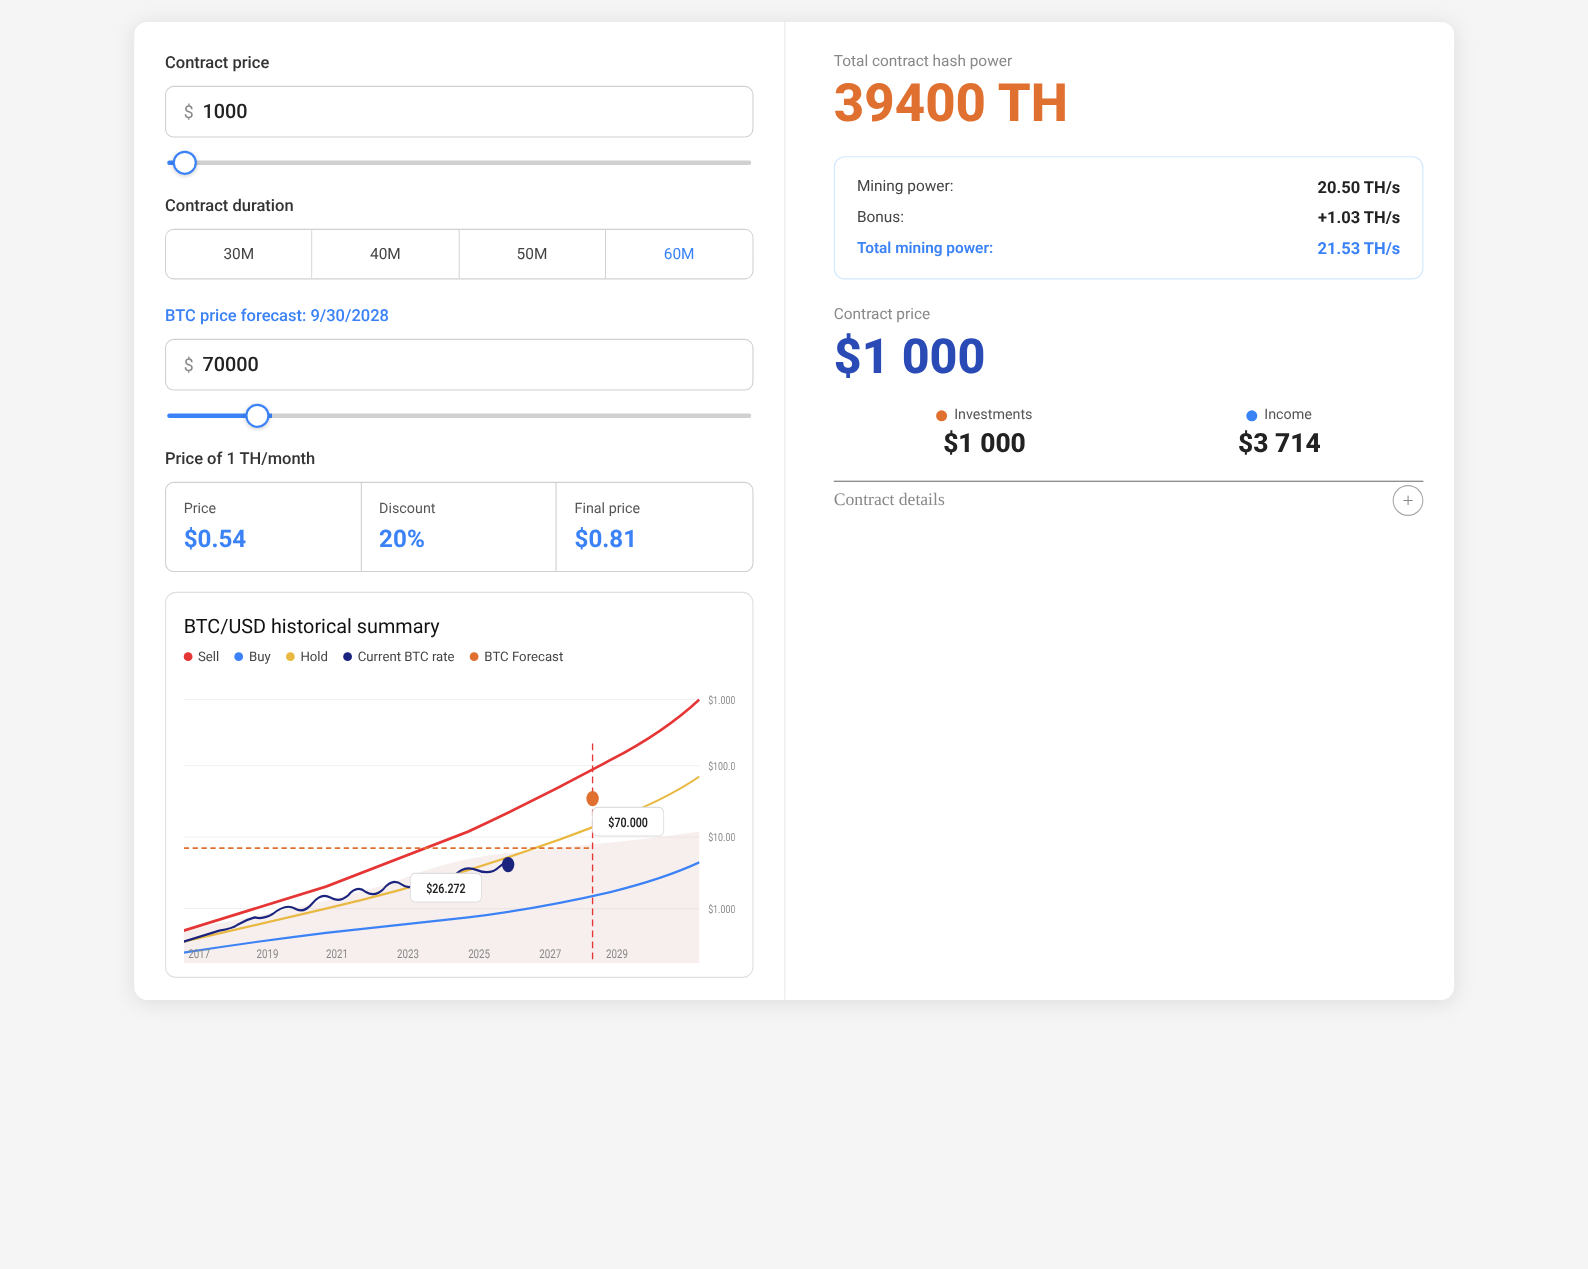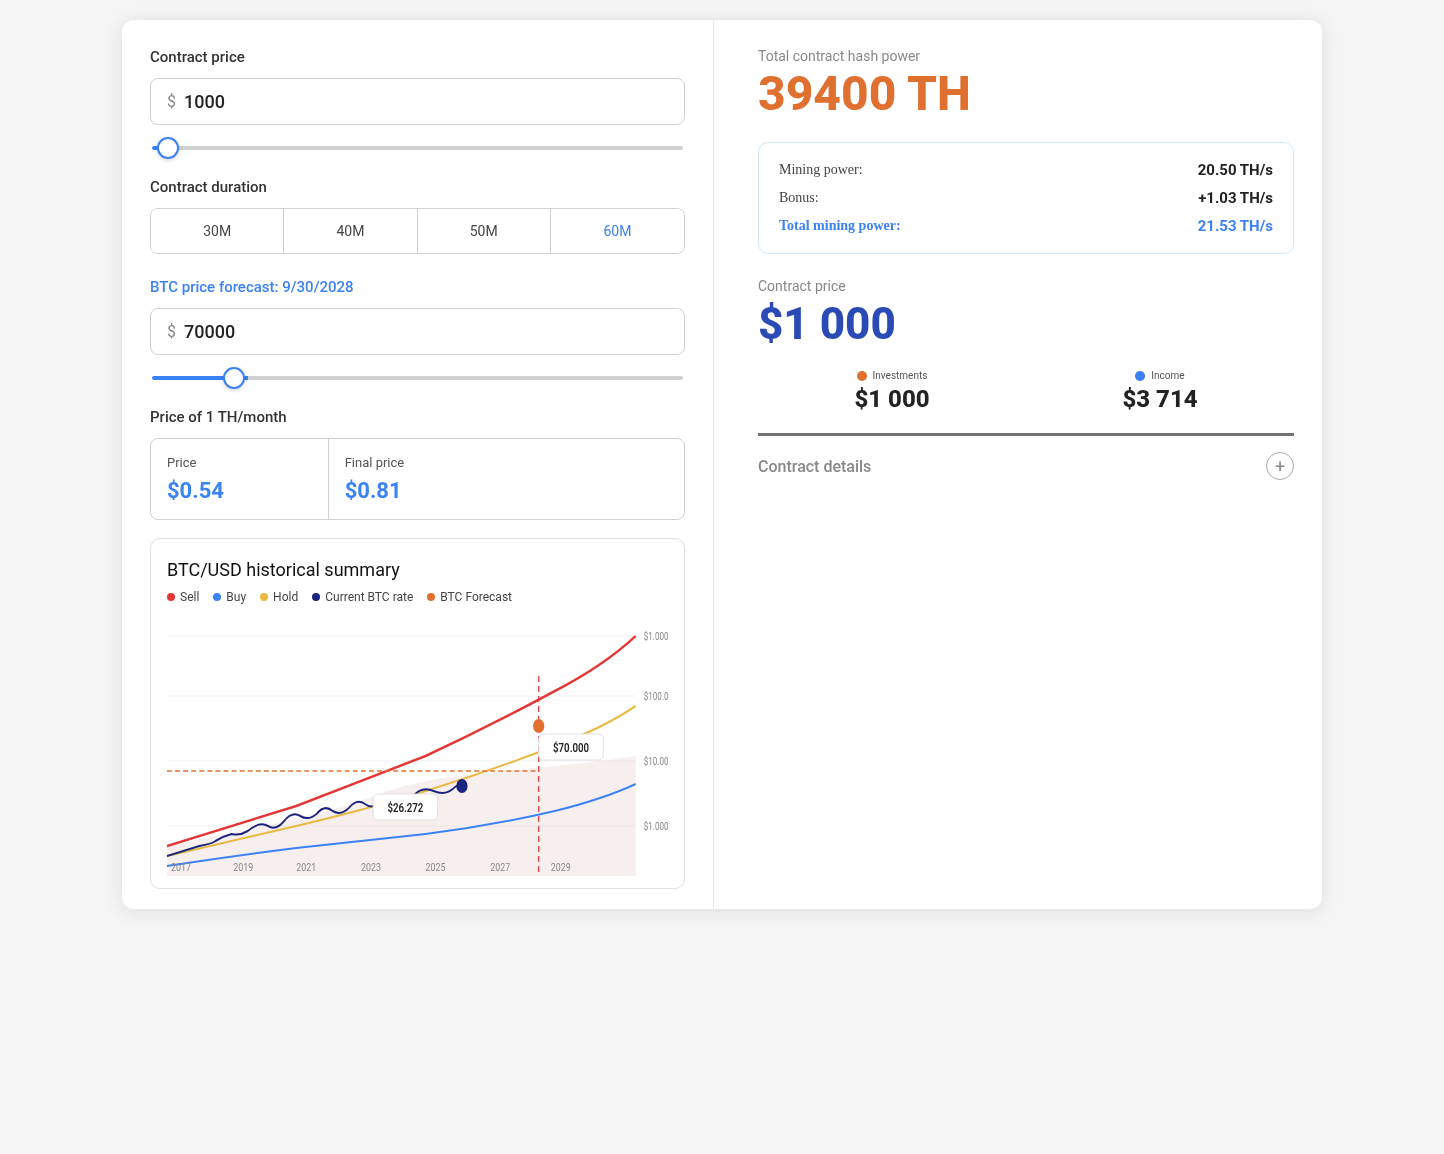--- a/index.html
+++ b/index.html
@@ -203,21 +203,20 @@
     .mining-row {
       display: flex;
       justify-content: space-between;
       align-items: center;
       margin-bottom: 10px;
     }
     .mining-row:last-child { margin-bottom: 0; }
     .mining-row .row-label {
       font-size: 14px;
       color: #444;
-      font-family: Liberation Serif, serif;
     }
     .mining-row .row-label.blue { color: #3b82f6; font-weight: 600; }
     .mining-row .row-value {
       font-size: 15px;
       font-weight: 700;
       color: #222;
     }
     .mining-row .row-value.blue { color: #3b82f6; }
 
     .contract-price-section {
@@ -272,41 +271,42 @@
     }
     .invest-item {
       display: flex;
       flex-direction: column;
       align-items: center;
     }
     .invest-label-row {
       display: flex;
       align-items: center;
       gap: 6px;
-      font-size: 10px;
+      font-size: 13px;
       color: #555;
       margin-bottom: 4px;
     }
     .invest-dot {
       width: 10px;
       height: 10px;
       border-radius: 50%;
     }
     .invest-amount {
       font-size: 24px;
       font-weight: 800;
       color: #222;
     }
 
     .contract-details-row {
       display: flex;
       justify-content: space-between;
       align-items: center;
-      padding-top: 16px;
-      border-top: 3px solid #737373;
+      padding-top: 3px;
+      border-top: 1px solid #737373;
+      font-family: Liberation Serif, serif;
     }
     .contract-details-label {
       font-size: 16px;
       color: #888;
       font-weight: 500;
     }
     .plus-icon {
       width: 28px;
       height: 28px;
       border-radius: 50%;
@@ -354,20 +354,24 @@
     <div class="slider-container">
       <input type="range" class="slider-btc" min="0" max="500000" value="70000" style="">
     </div>
 
     <div class="price-th-section">
       <div class="section-label">Price of 1 TH/month</div>
       <div class="price-th-grid">
         <div class="price-th-cell">
           <div class="cell-label">Price</div>
           <div class="cell-value">$0.54</div>
+        </div>
+        <div class="price-th-cell">
+          <div class="cell-label">Discount</div>
+          <div class="cell-value">20%</div>
         </div>
         <div class="price-th-cell">
           <div class="cell-label">Final price</div>
           <div class="cell-value">$0.81</div>
         </div>
       </div>
     </div>
 
     <div class="chart-section">
       <div class="chart-title">BTC/USD historical summary</div>

